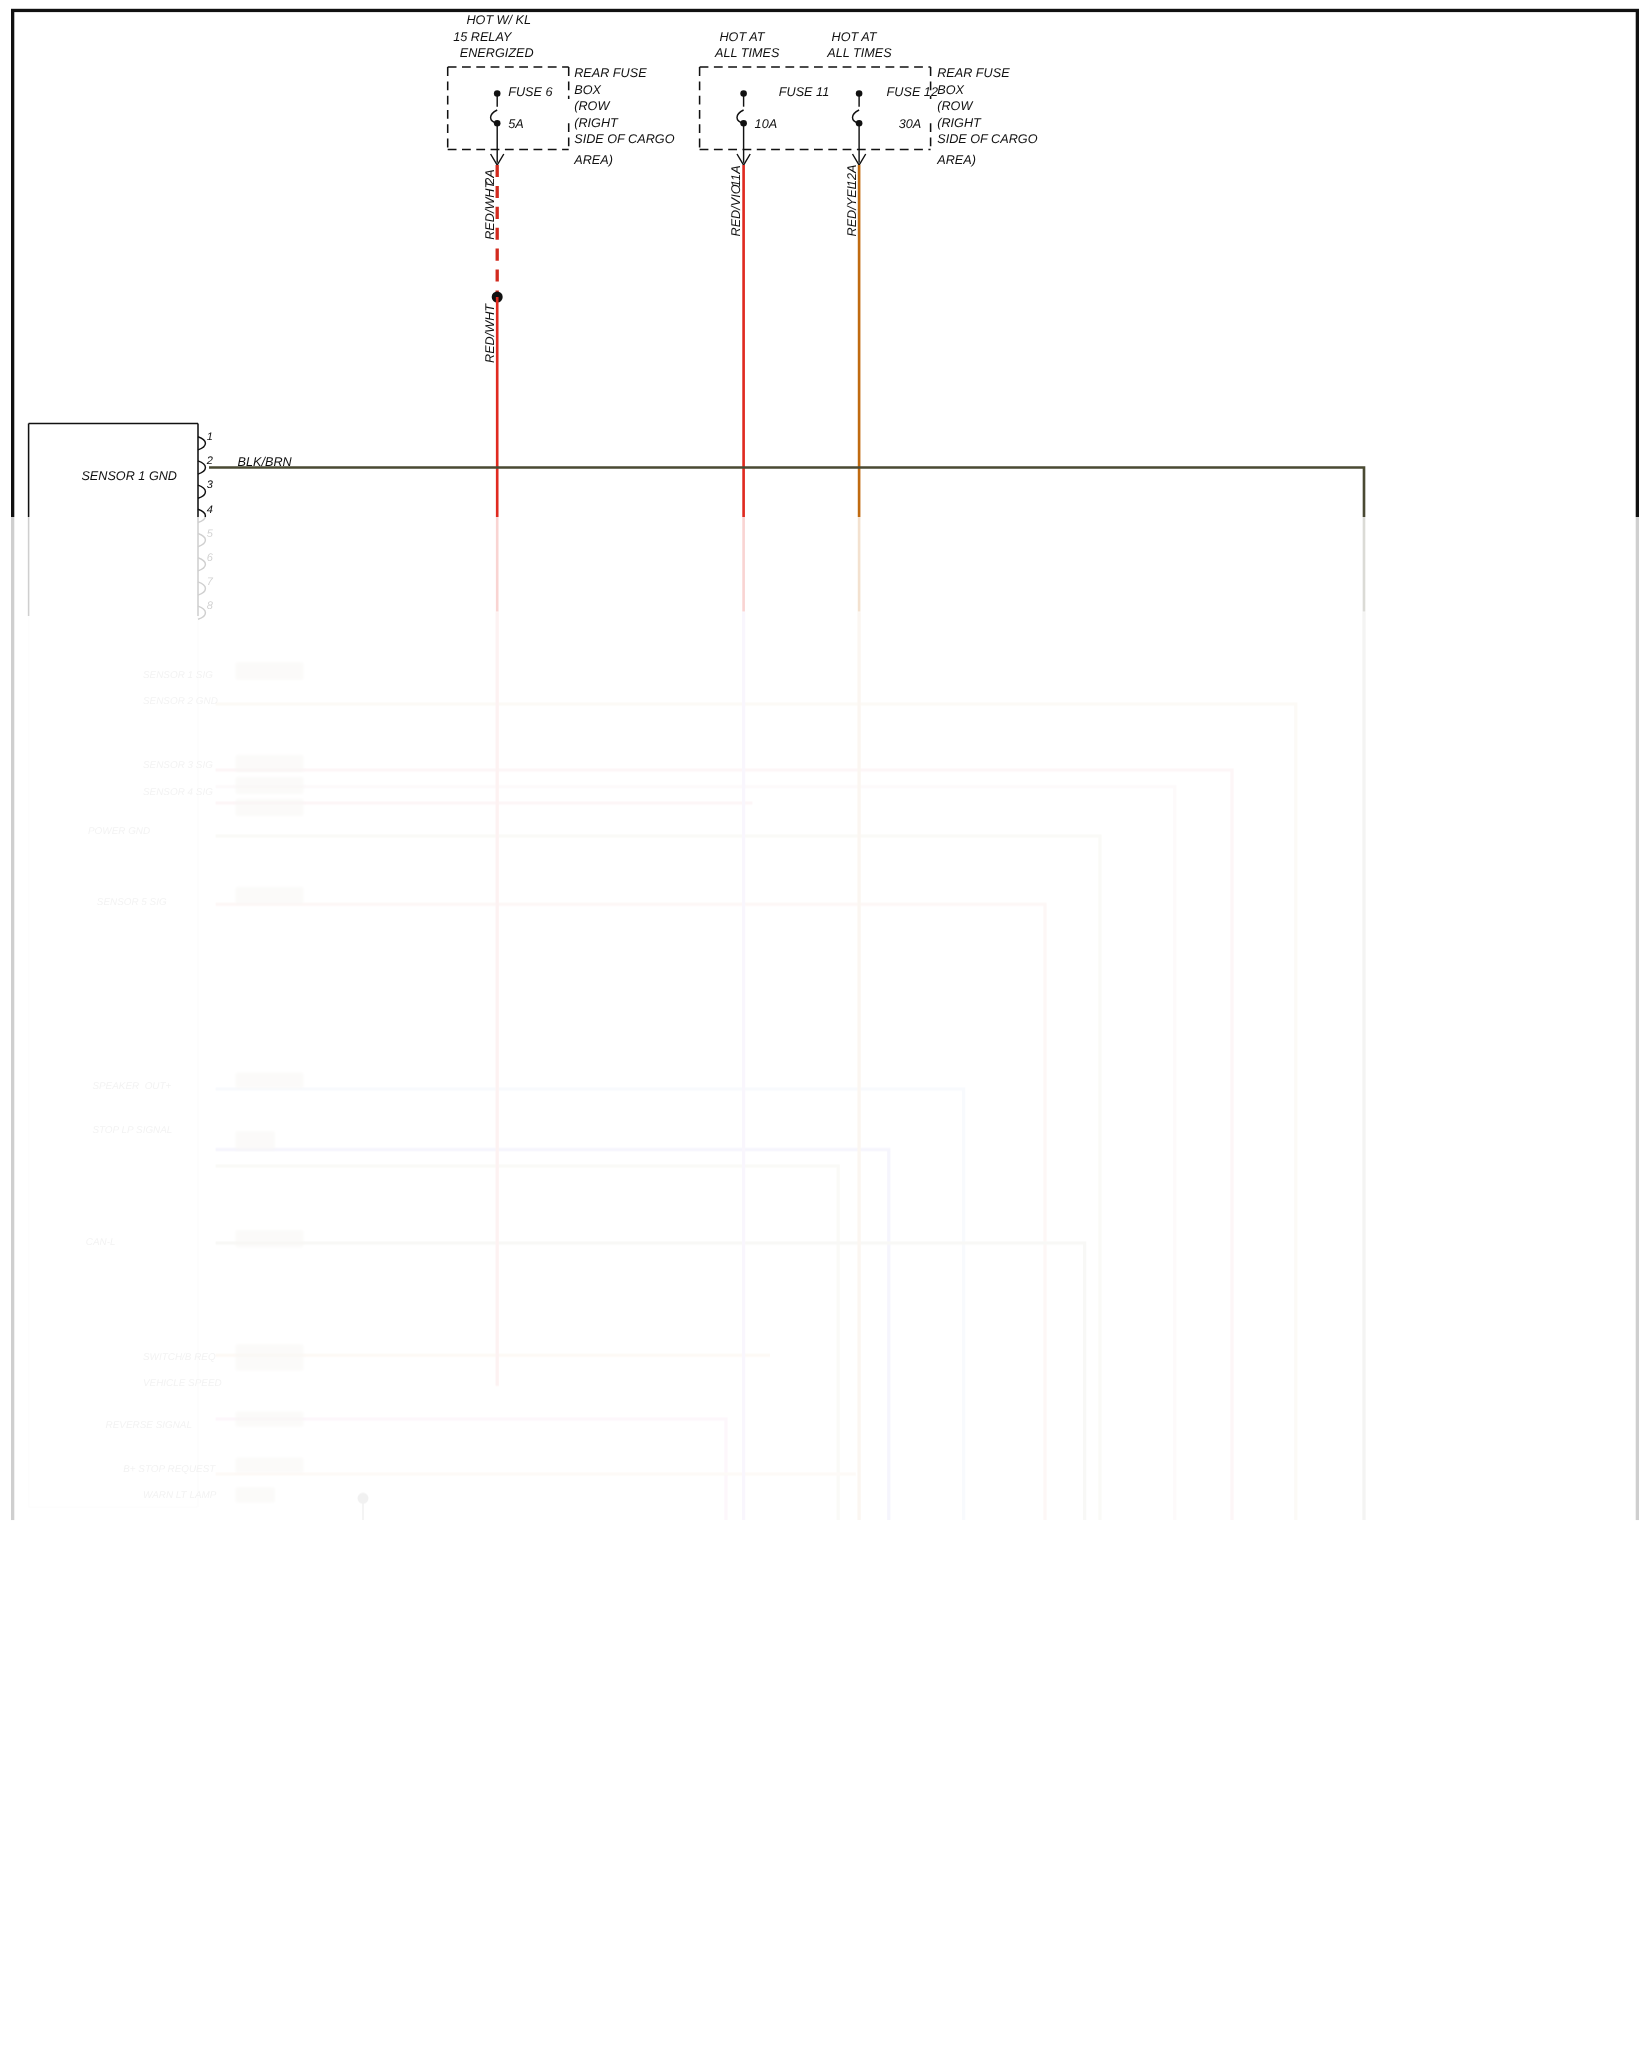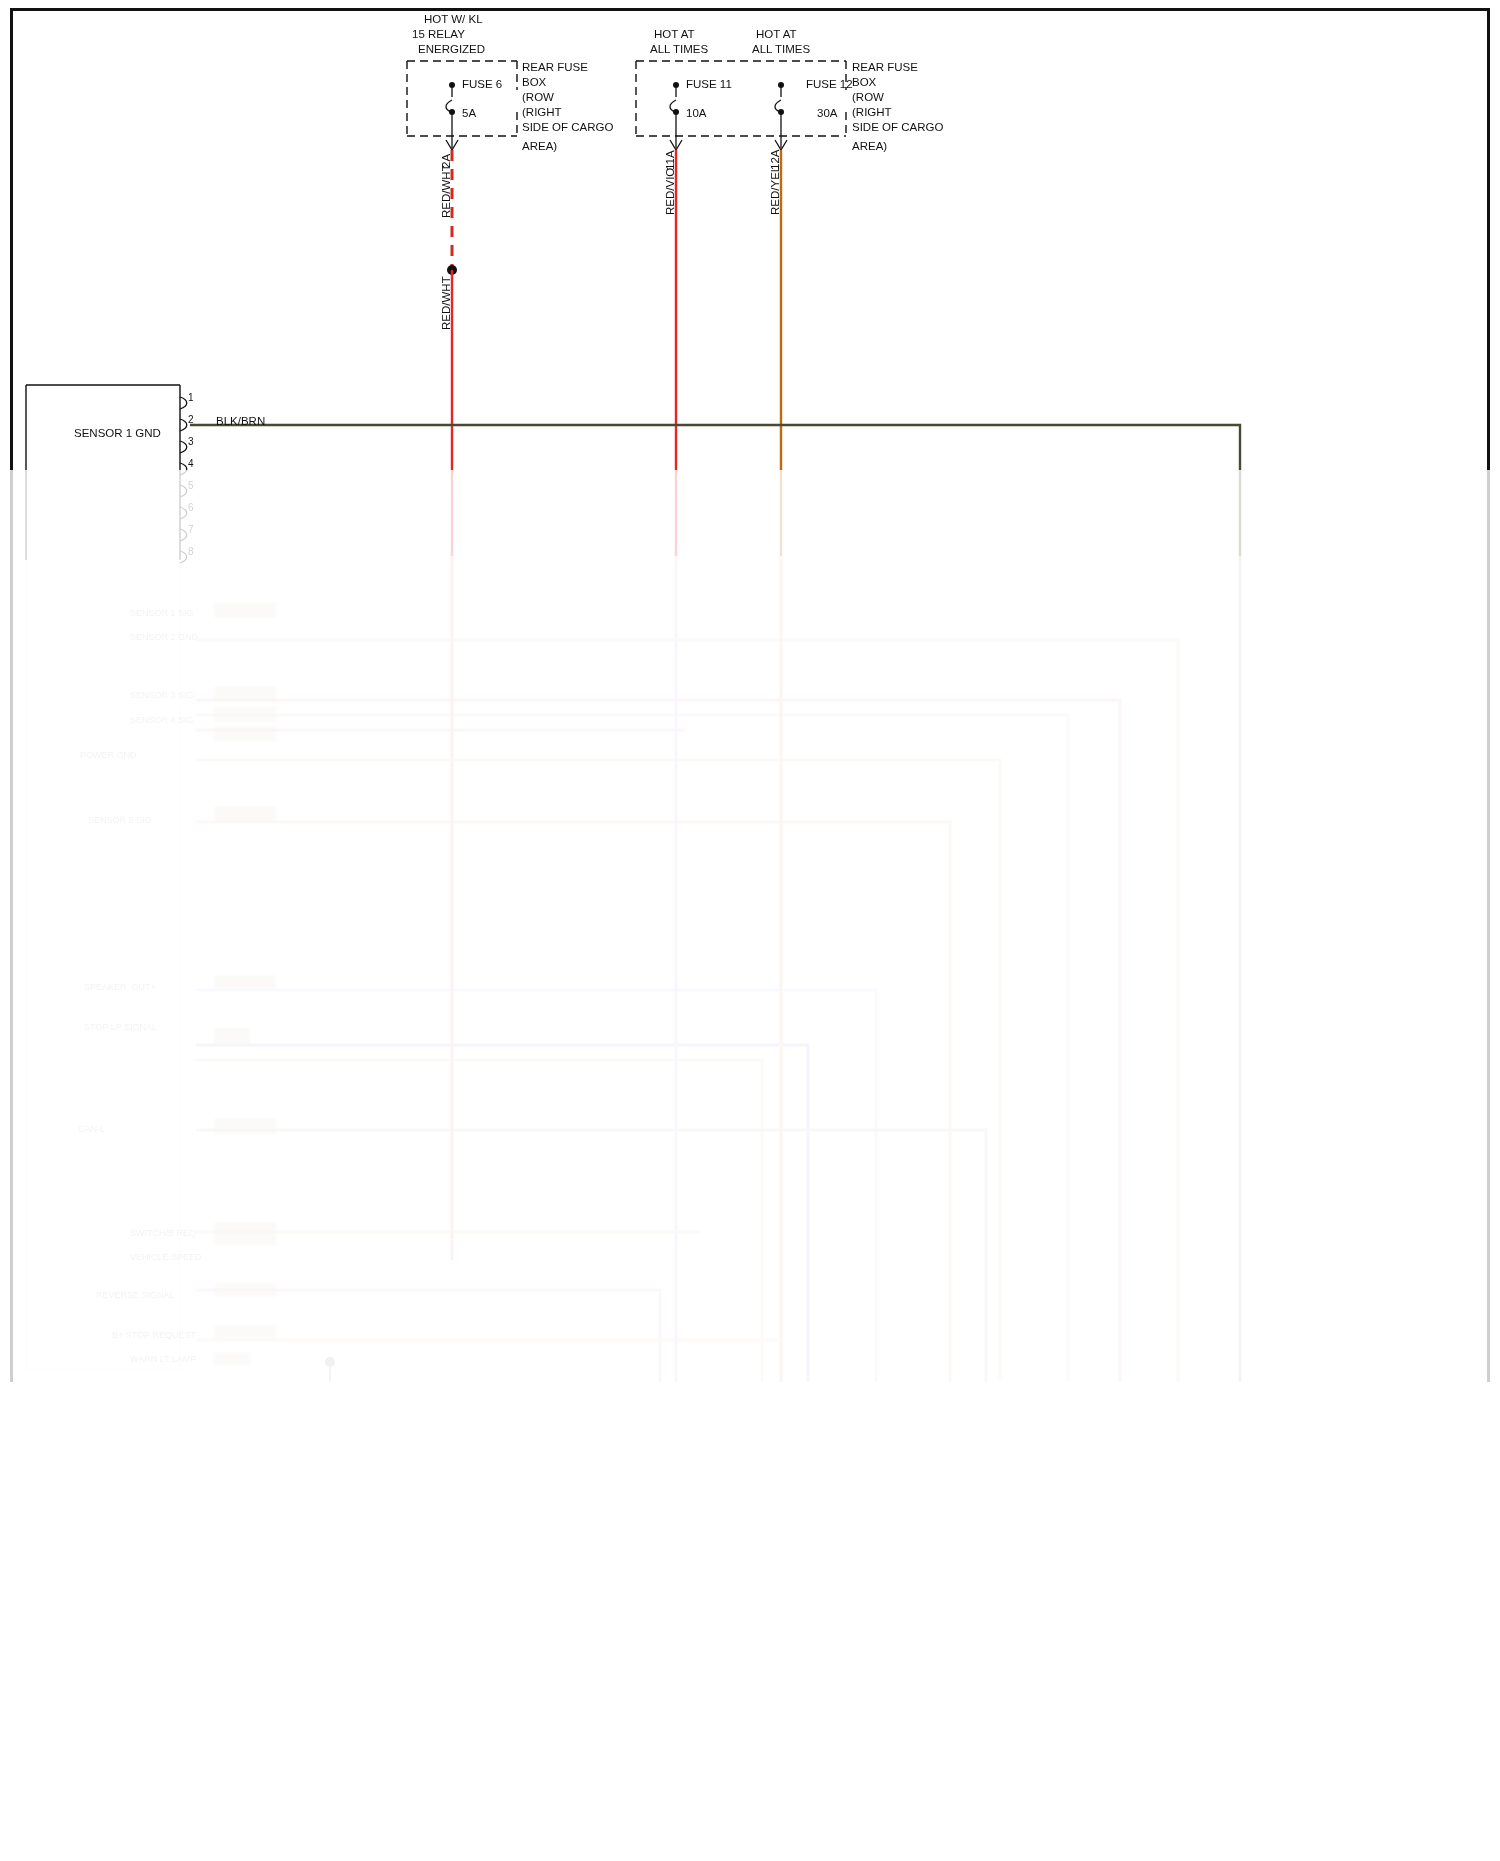--- a/index.html
+++ b/index.html
@@ -1,17 +1,17 @@
 <!DOCTYPE html>
 <html><head>
 <meta charset="utf-8">
 <style>
   html,body{margin:0;padding:0;background:#ffffff;}
   body{font-family:"Liberation Sans", sans-serif;}
-  #page{position:relative;width:1500px;height:1382px;background:#ffffff;overflow:hidden;}
+  #page{position:relative;width:1500px;height:1382px;background:#ffffff;overflow:hidden;font-style:italic;}
   #frame{position:absolute;left:10px;top:8px;width:1480px;height:1845px;border:3px solid #111;box-sizing:border-box;}
   #canvas{position:absolute;left:0;top:0;width:1500px;height:1861px;}
   .lbl{position:absolute;font-size:11.5px;color:#111;line-height:14px;white-space:pre;}
   .vlbl{position:absolute;font-size:11.5px;color:#111;white-space:pre;transform-origin:0 0;transform:rotate(-90deg);}
   .faded{opacity:.22;}
   .faded2{opacity:.30;}
   .pinnum{position:absolute;font-size:10px;color:#111;}
   .blurbox{position:absolute;background:#d9d4c8;opacity:.55;border-radius:2px;filter:blur(1px);}
   .blurtxt{position:absolute;font-size:9px;color:#8a8a8a;opacity:.55;white-space:pre;filter:blur(.6px);line-height:11px;}
   .whitefade{position:absolute;left:0;top:470px;width:1500px;height:1391px;background:rgba(255,255,255,0.80);pointer-events:none;}
@@ -97,21 +97,21 @@
 
   <div class="lbl" style="left:654px; top:27px;"><span>HOT AT</span></div>
   <div class="lbl" style="left:650px; top:42px;"><span>ALL TIMES</span></div>
 
   <div class="lbl" style="left:756px; top:27px;"><span>HOT AT</span></div>
   <div class="lbl" style="left:752px; top:42px;"><span>ALL TIMES</span></div>
 
   <div class="lbl" style="left:462px; top:77px;"><span>FUSE 6</span></div>
   <div class="lbl" style="left:462px; top:106px;"><span>5A</span></div>
 
-  <div class="lbl" style="left:686px; top:77px;"><span>FUSE 11</span></div>
+  <div class="lbl" style="left:708px; top:77px;"><span>FUSE 11</span></div>
   <div class="lbl" style="left:686px; top:106px;"><span>10A</span></div>
 
   <div class="lbl" style="left:791px; top:77px;margin-left:15px;"><span>FUSE 12</span></div>
   <div class="lbl" style="left:791px; top:106px;margin-left:26px;"><span>30A</span></div>
 
   <div class="lbl" style="left:522px; top:60px;"><span>REAR FUSE</span></div>
   <div class="lbl" style="left:522px; top:75px;"><span>BOX</span></div>
   <div class="lbl" style="left:522px; top:90px;"><span>(ROW</span></div>
   <div class="lbl" style="left:522px; top:105px;"><span>(RIGHT</span></div>
   <div class="lbl" style="left:522px; top:120px;"><span>SIDE OF CARGO</span></div>

